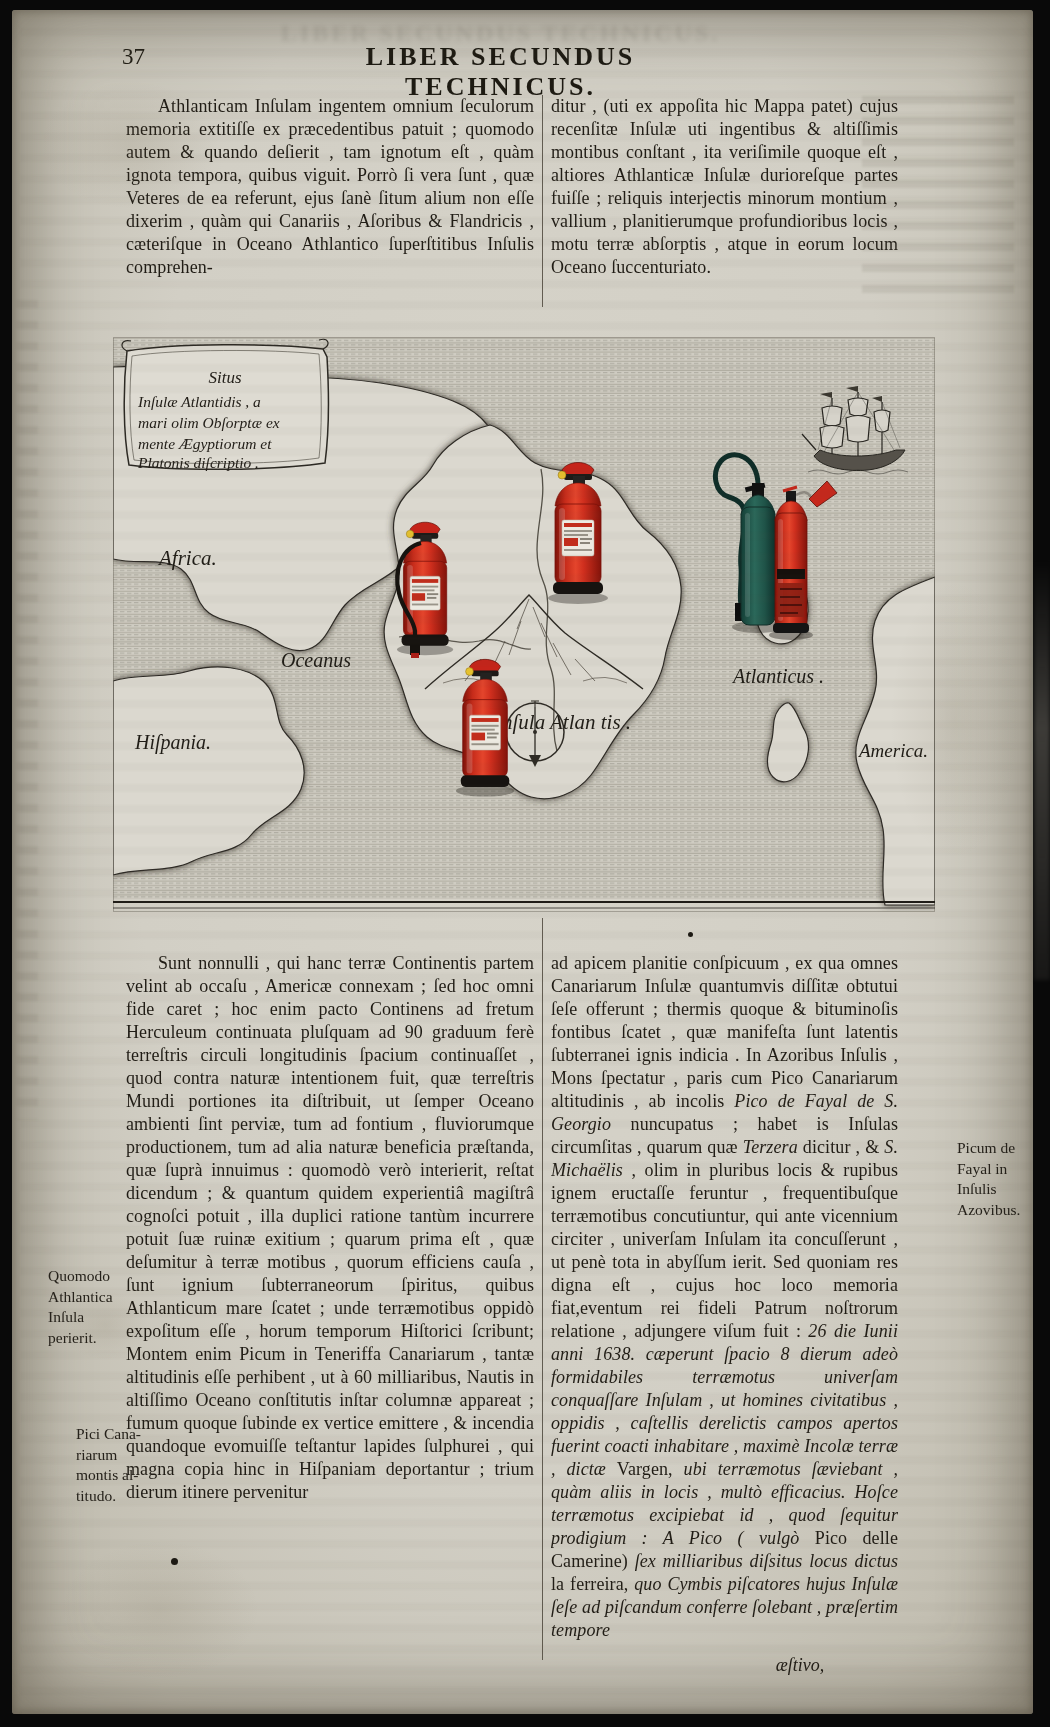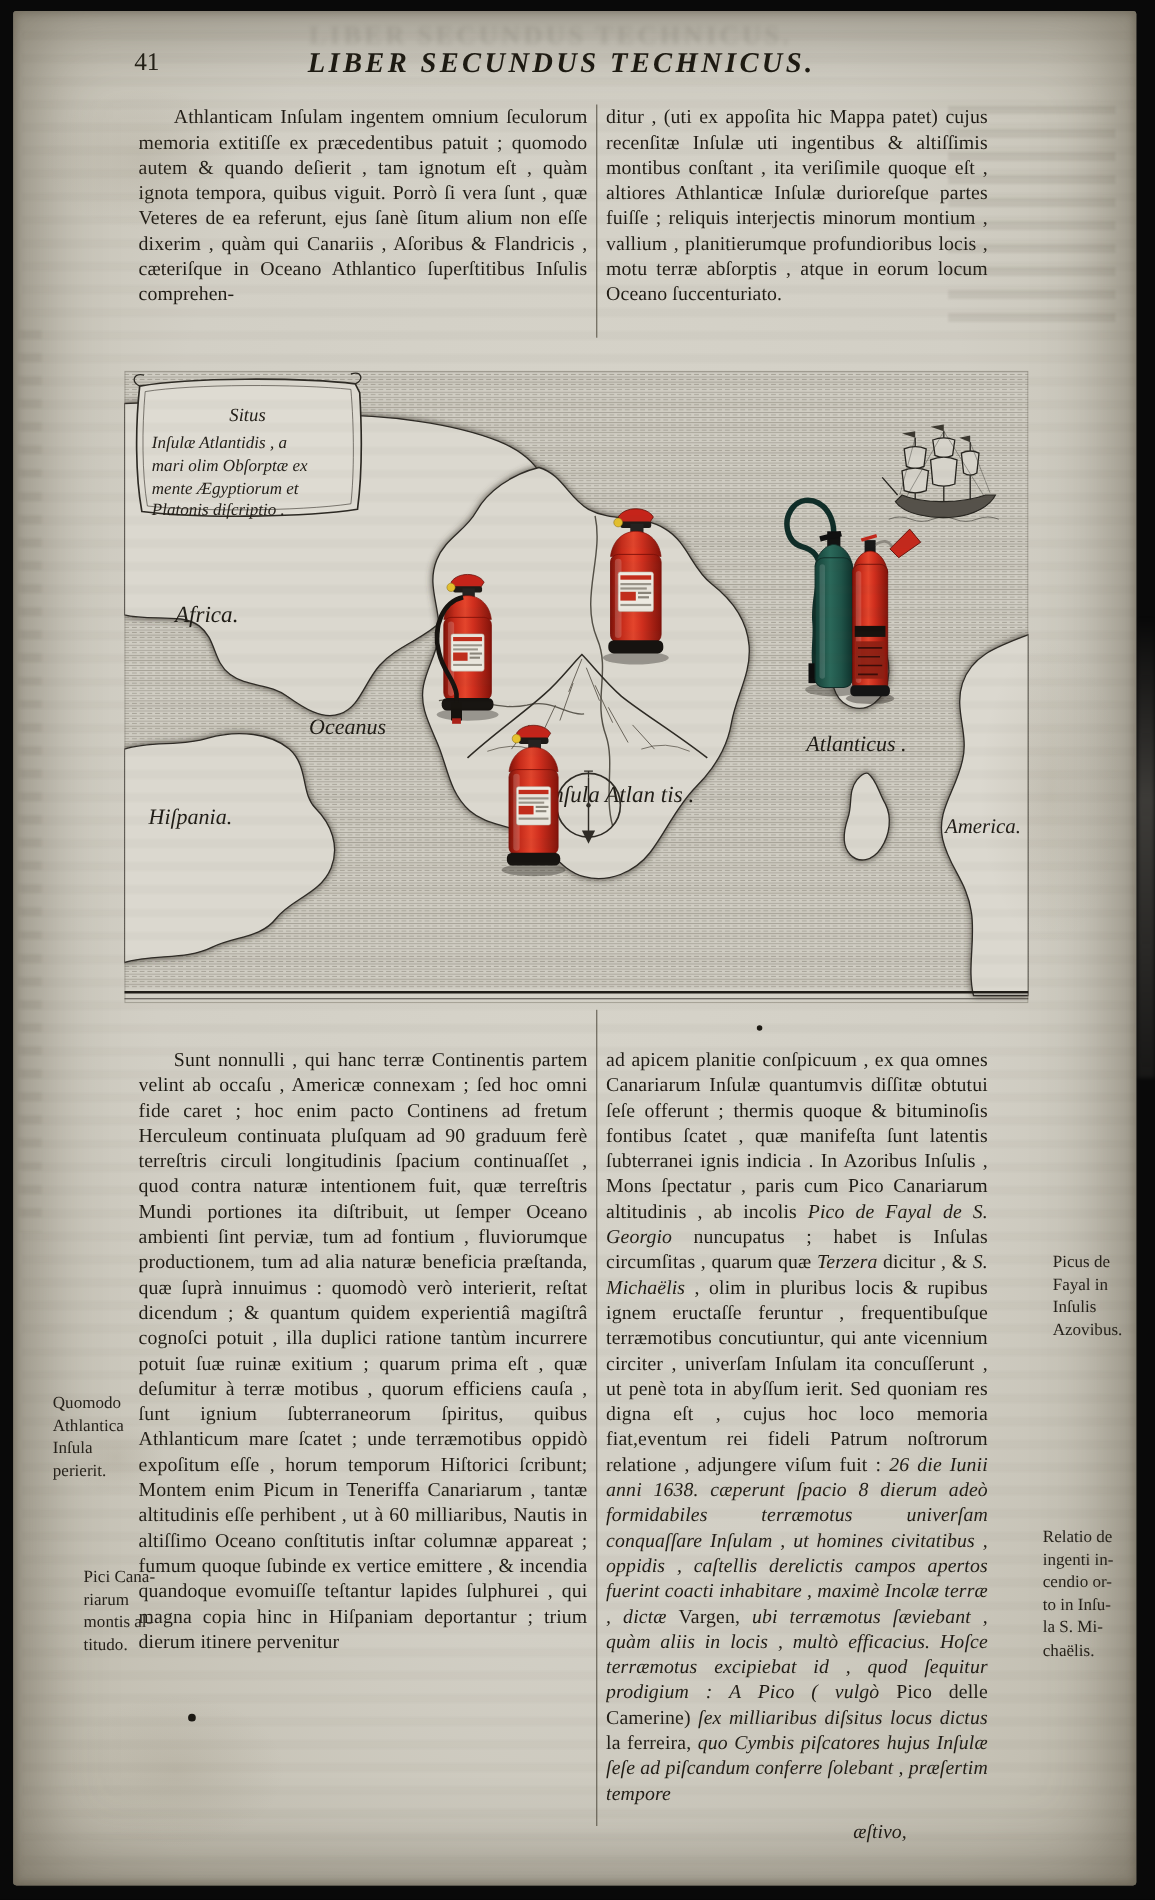--- a/index.html
+++ b/index.html
@@ -34,22 +34,22 @@
   .mlabel{font-family:"Liberation Serif","DejaVu Serif",serif;font-style:italic;fill:#1f1c16;}
   .cart{font-family:"Liberation Serif","DejaVu Serif",serif;font-style:italic;fill:#24201a;}
 </style>
 </head>
 <body>
 
 <div class="stage">
   <div class="paper"></div>
 
   <div class="ghosttitle" style="left:268px;top:20px;width:465px;">LIBER SECUNDUS TECHNICUS.</div>
-  <div class="pagenum" style="left:122px;top:44px;">41</div>
-  <div class="runtitle" style="left:278px;top:42px;width:465px;font-style:italic;">LIBER SECUNDUS TECHNICUS.</div>
+  <div class="pagenum" style="left:122px;top:44px;">37</div>
+  <div class="runtitle" style="left:268px;top:42px;width:465px;">LIBER SECUNDUS TECHNICUS.</div>
 
   <div class="col indent" style="left:126px;top:95px;width:408px;height:225px;">Athlanticam Inſulam ingentem omnium ſeculorum memoria extitiſſe ex præcedentibus patuit ; quomodo autem &amp; quando deſierit , tam ignotum eſt , quàm ignota tempora, quibus viguit.  Porrò ſi vera ſunt , quæ Veteres de ea referunt, ejus ſanè ſitum alium non eſſe dixerim , quàm qui Canariis , Aſoribus &amp; Flandricis , cæteriſque in Oceano Athlantico ſuperſtitibus Inſulis comprehen-</div>
   <div class="vrule" style="left:542px;top:95px;height:212px;"></div>
   <div class="col" style="left:551px;top:95px;width:347px;height:225px;">ditur , (uti ex appoſita hic Mappa patet) cujus recenſitæ Inſulæ uti ingentibus &amp; altiſſimis montibus conſtant , ita veriſimile quoque eſt , altiores Athlanticæ Inſulæ durioreſque partes fuiſſe ; reliquis interjectis minorum montium , vallium , planitierumque profundioribus locis , motu terræ abſorptis , atque in eorum locum Oceano ſuccenturiato.</div>
 
   <svg style="position:absolute;left:113px;top:337px;" width="822" height="575" viewBox="0 0 822 575">
     <defs>
       <pattern id="sea" width="7" height="4.6" patternUnits="userSpaceOnUse">
         <rect width="7" height="4.6" fill="#cfccc2"></rect>
         <path d="M0,1.2 H7 M0,3.4 H4.4" stroke="#a19d92" stroke-width="0.75"></path>
@@ -210,30 +210,24 @@
   <div class="catchword" style="left:700px;top:1655px;width:200px;">æſtivo,</div>
 
   <div class="mnote" style="left:48px;top:1266px;width:80px;">Quomodo
 Athlantica
 Inſula
 perierit.</div>
   <div class="mnote" style="left:36px;top:1424px;width:84px;margin-left:40px;">Pici Cana-
 riarum
 montis al-
 titudo.</div>
-  <div class="mnote" style="left:957px;top:1138px;width:72px;">Picus de
+  <div class="mnote" style="left:957px;top:1138px;width:72px;">Picum de
 Fayal in
 Inſulis
 Azovibus.</div>
-  <div class="mnote" style="left:948px;top:1388px;width:78px;">Relatio de
-ingenti in-
-cendio or-
-to in Inſu-
-la S. Mi-
-chaëlis.</div>
 
   <div class="bleed" style="left:20px;top:28px;width:1012px;height:1688px;opacity:0.26;"></div>
   <div class="bleed" style="left:862px;top:96px;width:152px;height:210px;opacity:0.75;"></div>
   <div class="bleed" style="left:16px;top:300px;width:22px;height:820px;opacity:0.55;"></div>
   <div class="stain" style="left:40px;top:80px;width:180px;height:130px;"></div>
   <div class="stain" style="left:890px;top:580px;width:130px;height:280px;"></div>
   <div class="stain" style="left:60px;top:1290px;width:90px;height:70px;"></div>
   <div class="stain" style="left:60px;top:1540px;width:200px;height:140px;"></div>
   <div class="dot" style="left:171px;top:1558px;width:7px;height:7px;"></div>
   <div class="dot" style="left:688px;top:932px;width:5px;height:5px;"></div>

